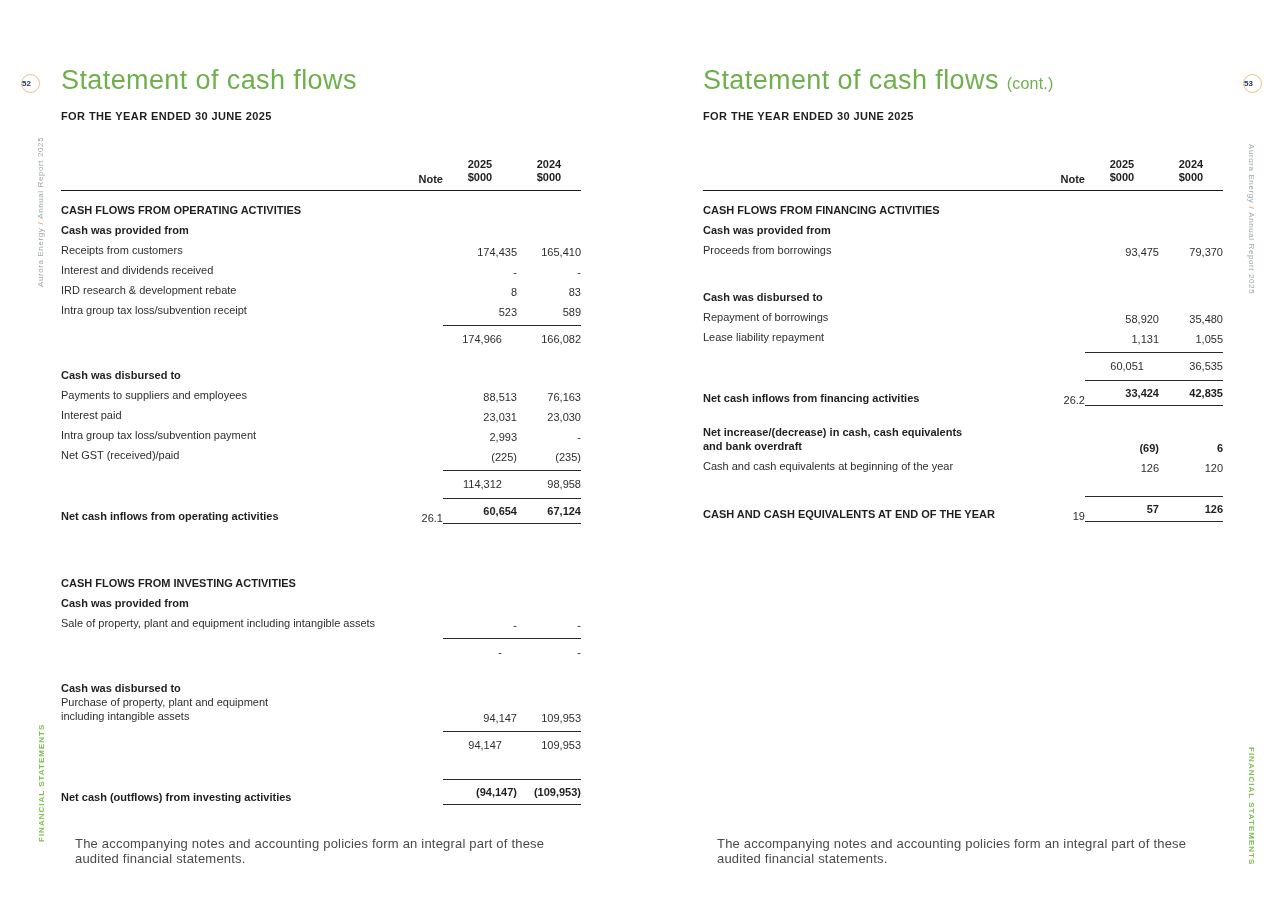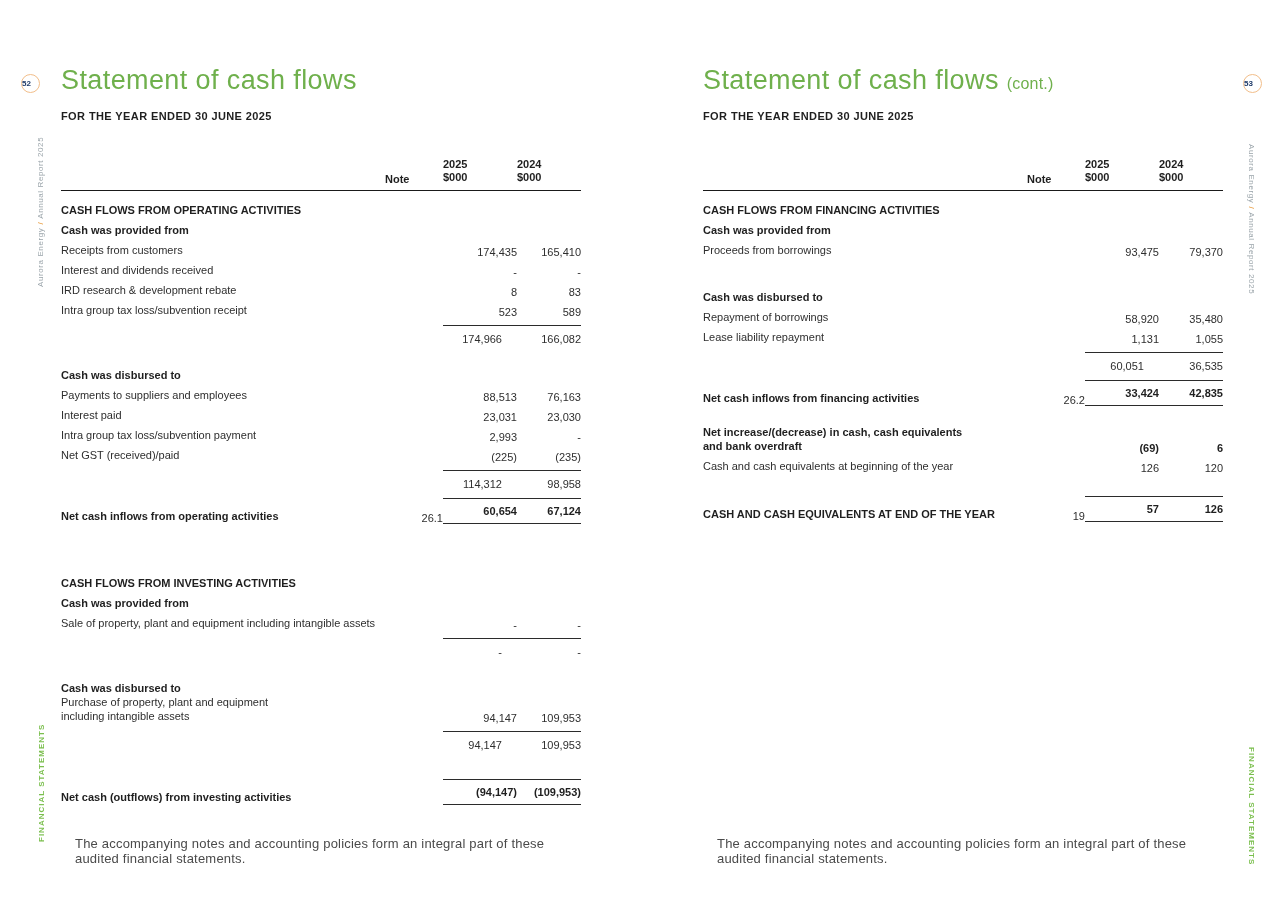--- a/index.html
+++ b/index.html
@@ -42,22 +42,22 @@
   .page-subtitle{
     margin-top:14px;font-size:11px;font-weight:bold;color:#1f1f1f;letter-spacing:0.4px;
   }
   
   .table{margin-top:36px;}
   .thead{
     display:flex;align-items:flex-end;border-bottom:1.5px solid #1a1a1a;
     padding-bottom:5px;font-size:11px;font-weight:bold;color:#1f1f1f;
   }
   .thead .lbl{flex:1;}
-  .thead .note{width:58px;}
-  .thead .col{width:74px;text-align:left;line-height:1.25;}
+  .thead .note{width:58px;text-align:right;}
+  .thead .col{width:74px;text-align:center;line-height:1.25;}
   .thead .col.last{width:64px;}
   .rows{padding-top:4px;}
   .row{display:flex;align-items:flex-end;min-height:20px;font-size:11px;}
   .row .lbl{flex:1;padding-right:8px;white-space:pre-line;line-height:1.25;color:#2e2e2e;}
   .row .note{width:58px;text-align:right;color:#2e2e2e;}
   .row .nums{width:138px;display:flex;}
   .row .v{text-align:right;}
   .row .v1{width:74px;}
   .row .v2{width:64px;}
   .row.section .lbl,.row.subhead .lbl{font-weight:bold;color:#1f1f1f;}

